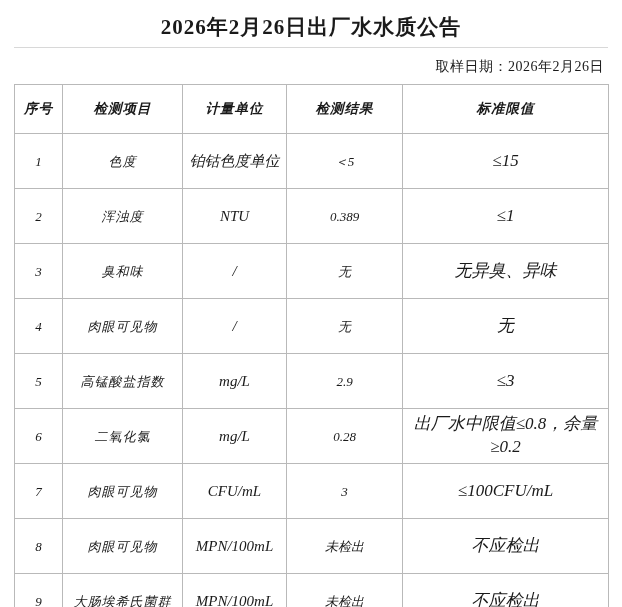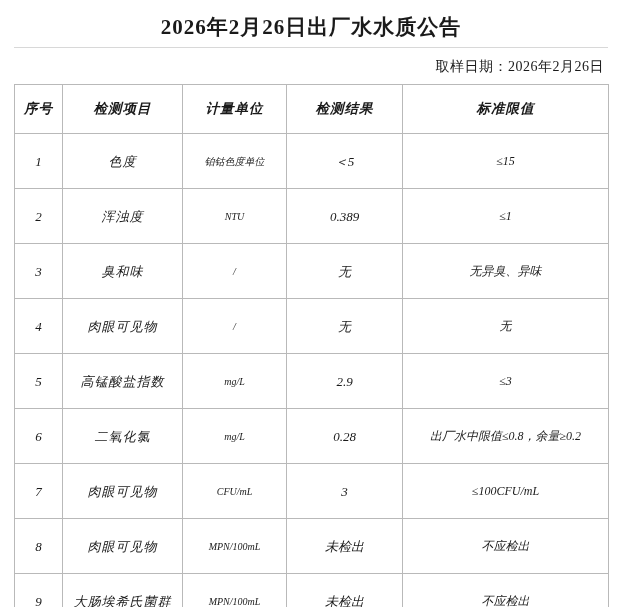--- a/index.html
+++ b/index.html
@@ -66,23 +66,23 @@
   table.report tbody td {
     height: 46px;
   }
   .col-idx { width: 48px; }
   .col-item { width: 120px; }
   .col-unit { width: 104px; }
   .col-result { width: 116px; }
   .col-limit { width: 206px; }
   td.idx { font-size: 13px; }
   td.item { letter-spacing: 1px; }
-  td.unit { font-size: 10px; }
+  td.unit { font-size: 15px; }
   td.result { font-size: 13px; }
-  td.limit { font-size: 12px; }
+  td.limit { font-size: 17px; }
   .two-line { line-height: 1.45; }
 </style>
 </head>
 <body>
 
 <div class="page">
 
   <div class="doc-title">2026年2月26日出厂水水质公告</div>
   <div class="title-rule"></div>
 

